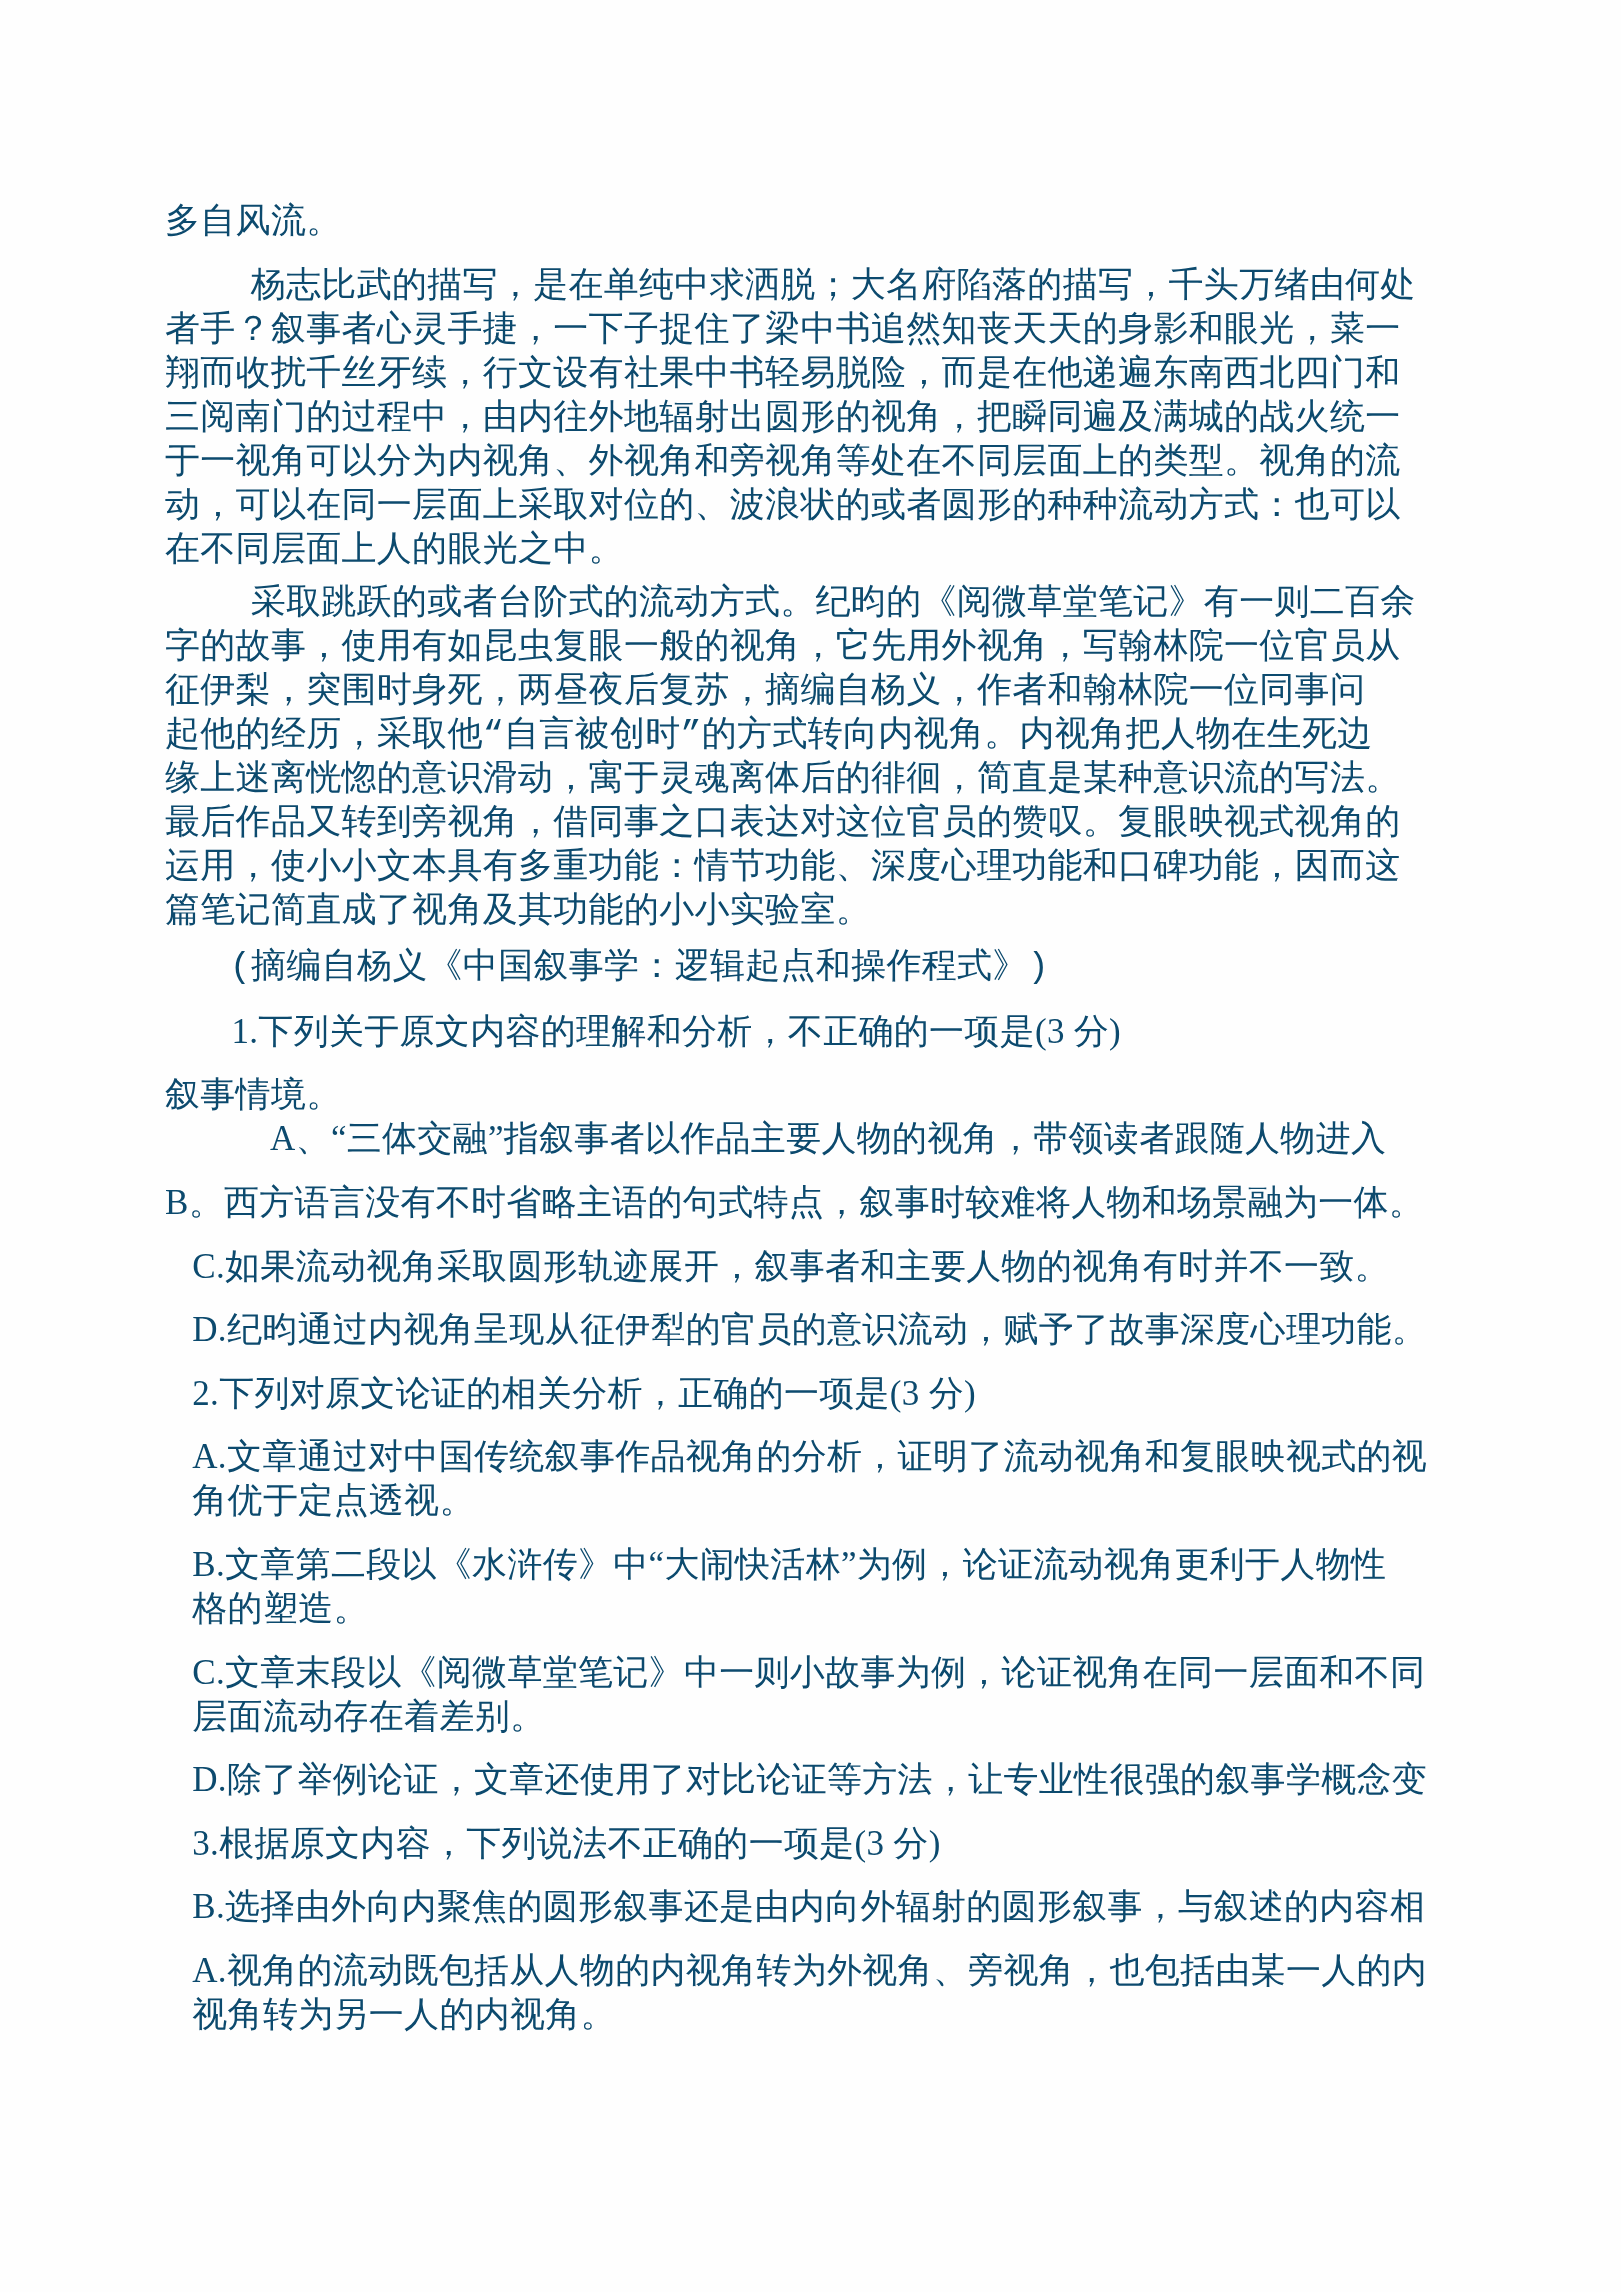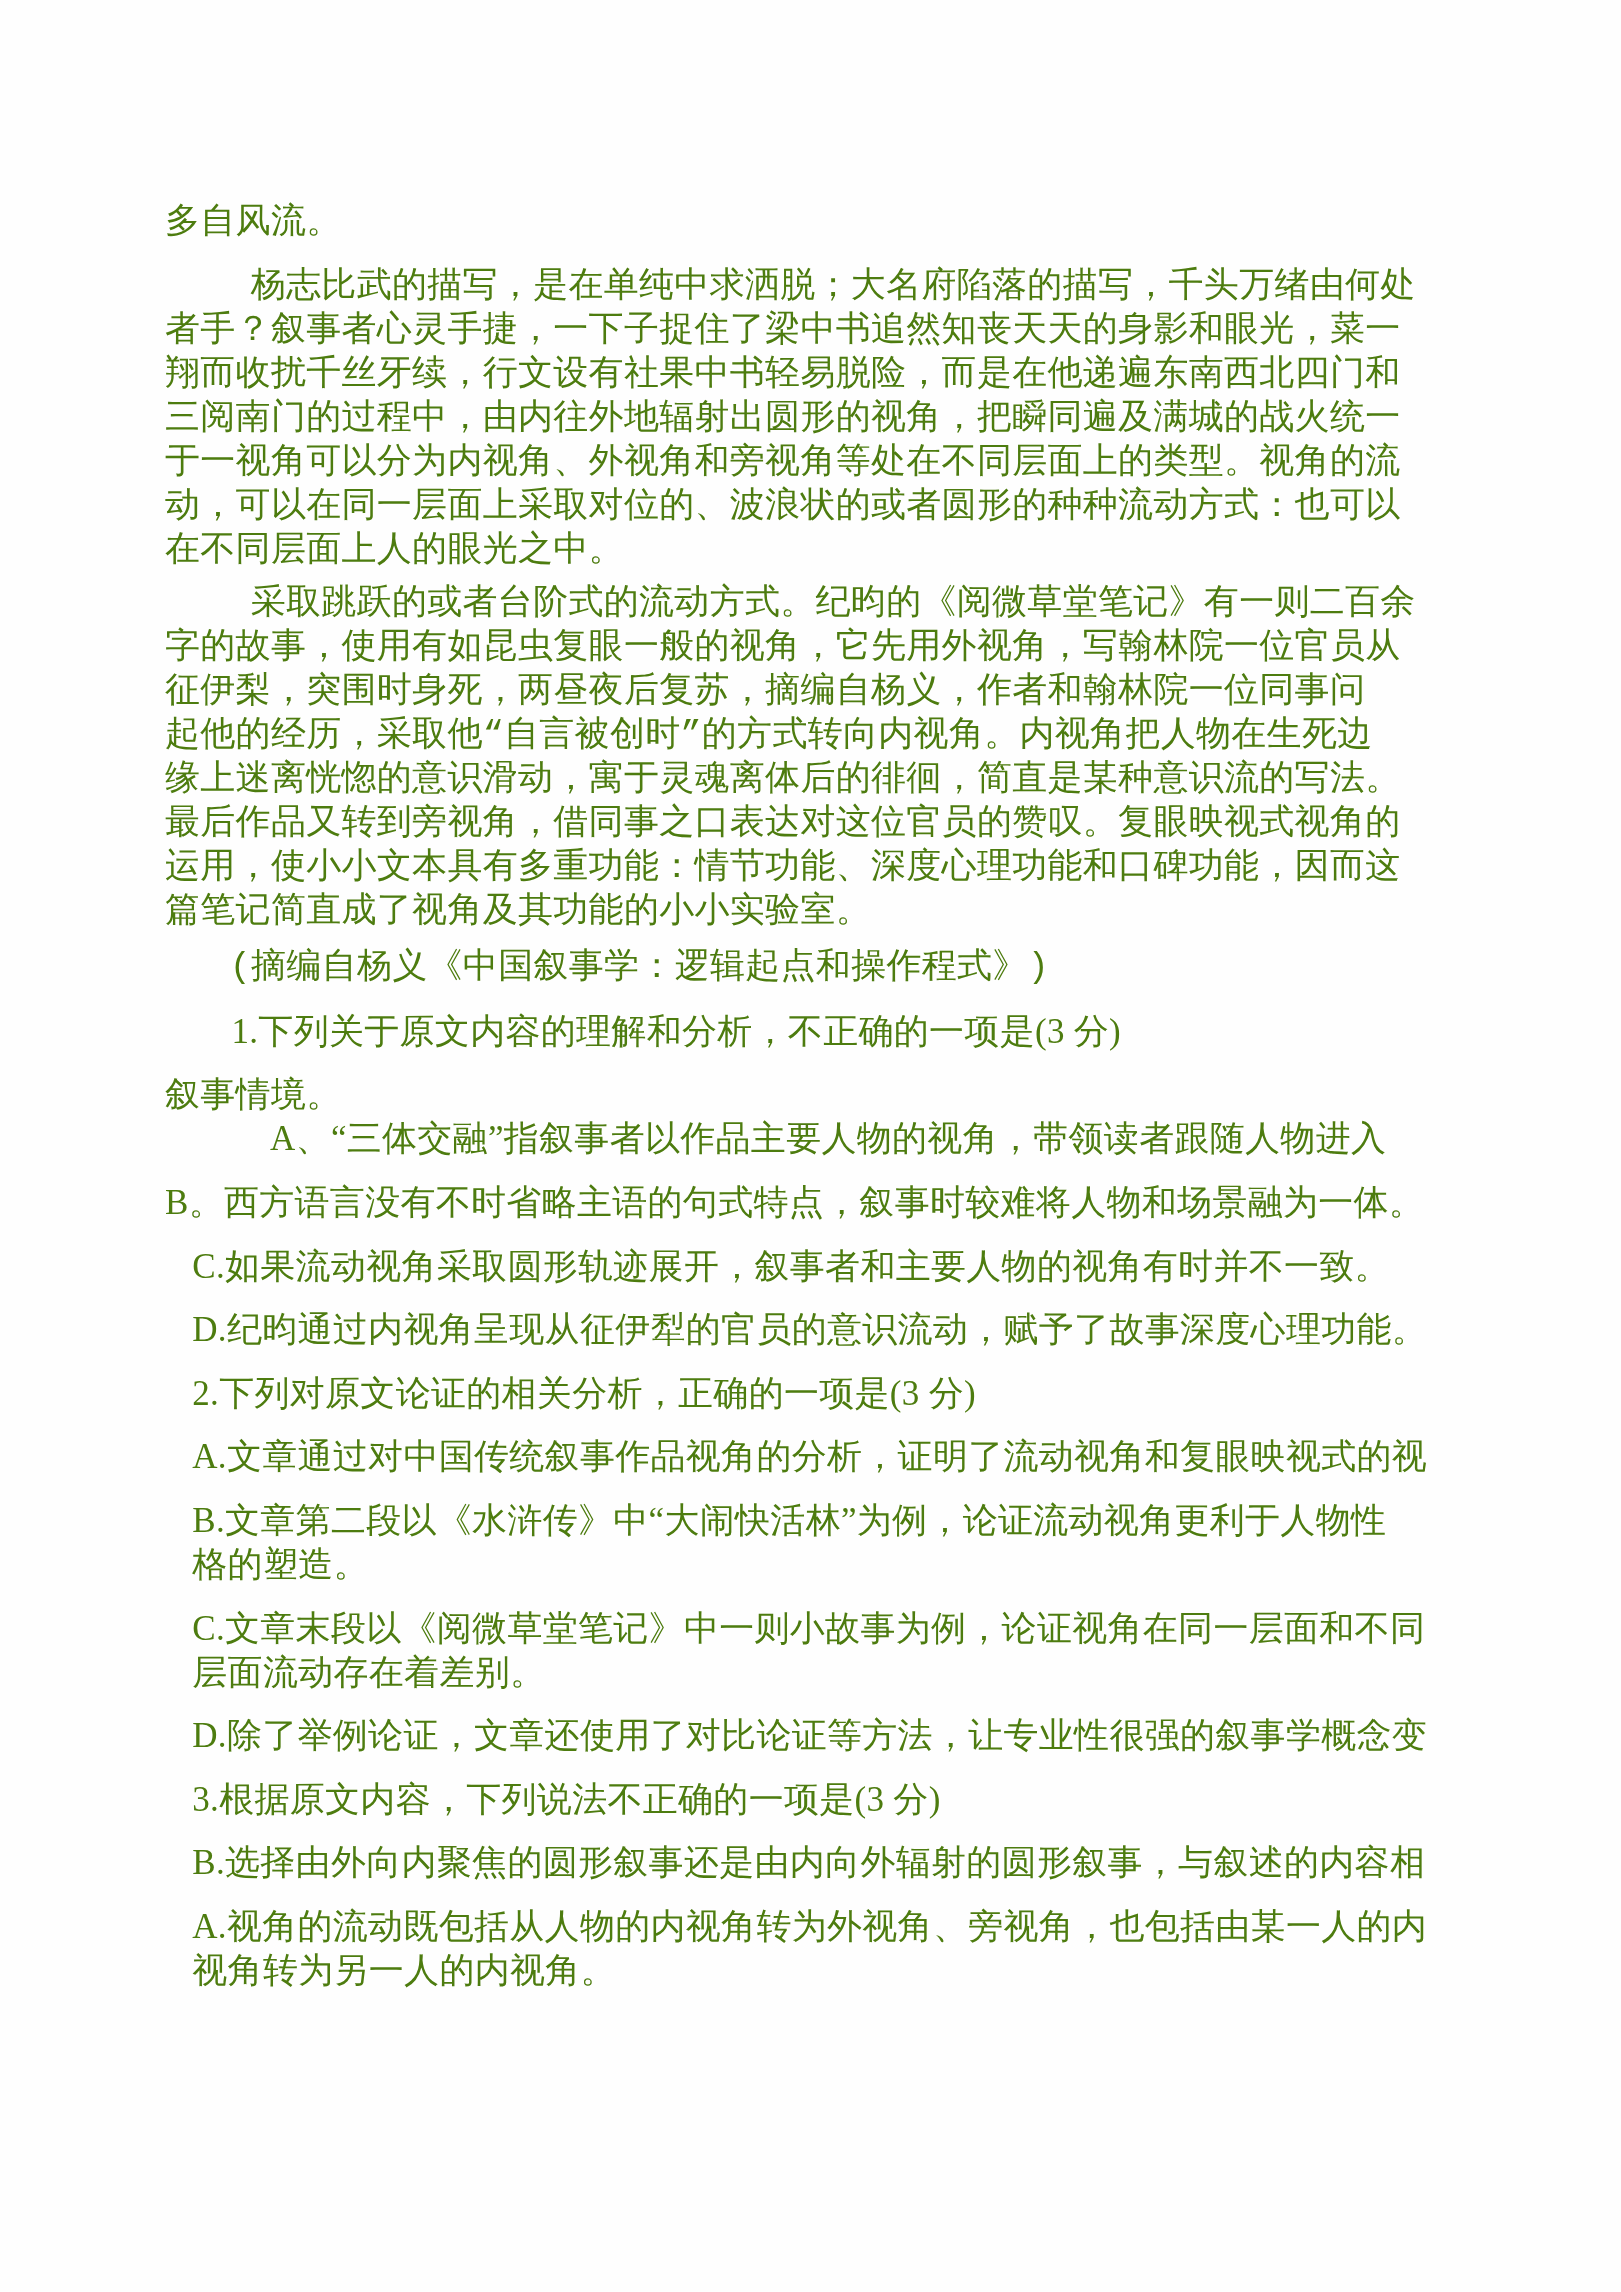--- a/index.html
+++ b/index.html
@@ -8,21 +8,21 @@
     background:#ffffff;
   }
   .page{
     position:relative;
     width:1621px;
     height:2293px;
     background:#fefefe;
     box-sizing:border-box;
     padding:199px 147px 0 165px;
     overflow:hidden;
-    color:#4d7c0f;
+    color:#0c4a6e;
     font-family:"Liberation Serif","DejaVu Serif",serif;
     font-size:35px;
   }
   .line{
     line-height:44px;
     white-space:nowrap;
     letter-spacing:0.3px;
   }
   .block{margin-top:19.6px;}
   .tight{margin-top:11.8px;font-family:Liberation Mono, monospace;}
@@ -74,20 +74,21 @@
   <div class="block line ind-0">B。西方语言没有不时省略主语的句式特点，叙事时较难将人物和场景融为一体。</div>
 
   <div class="block line ind-sm">C.如果流动视角采取圆形轨迹展开，叙事者和主要人物的视角有时并不一致。</div>
 
   <div class="block line ind-sm">D.纪昀通过内视角呈现从征伊犁的官员的意识流动，赋予了故事深度心理功能。</div>
 
   <div class="block line ind-sm">2.下列对原文论证的相关分析，正确的一项是(3 分)</div>
 
   <div class="block">
     <div class="line ind-sm">A.文章通过对中国传统叙事作品视角的分析，证明了流动视角和复眼映视式的视</div>
+    <div class="line ind-sm">角优于定点透视。</div>
   </div>
 
   <div class="block">
     <div class="line ind-sm">B.文章第二段以《水浒传》中“大闹快活林”为例，论证流动视角更利于人物性</div>
     <div class="line ind-sm">格的塑造。</div>
   </div>
 
   <div class="block">
     <div class="line ind-sm">C.文章末段以《阅微草堂笔记》中一则小故事为例，论证视角在同一层面和不同</div>
     <div class="line ind-sm">层面流动存在着差别。</div>

